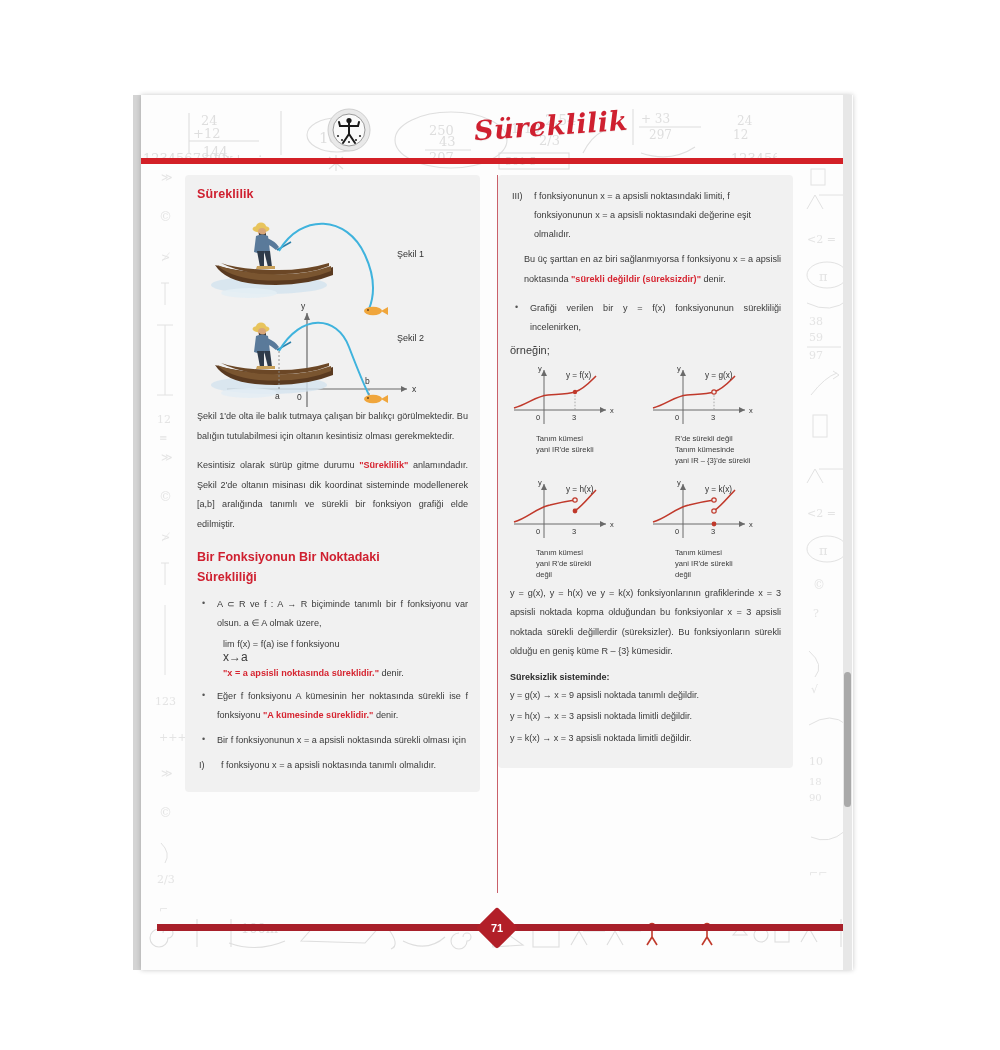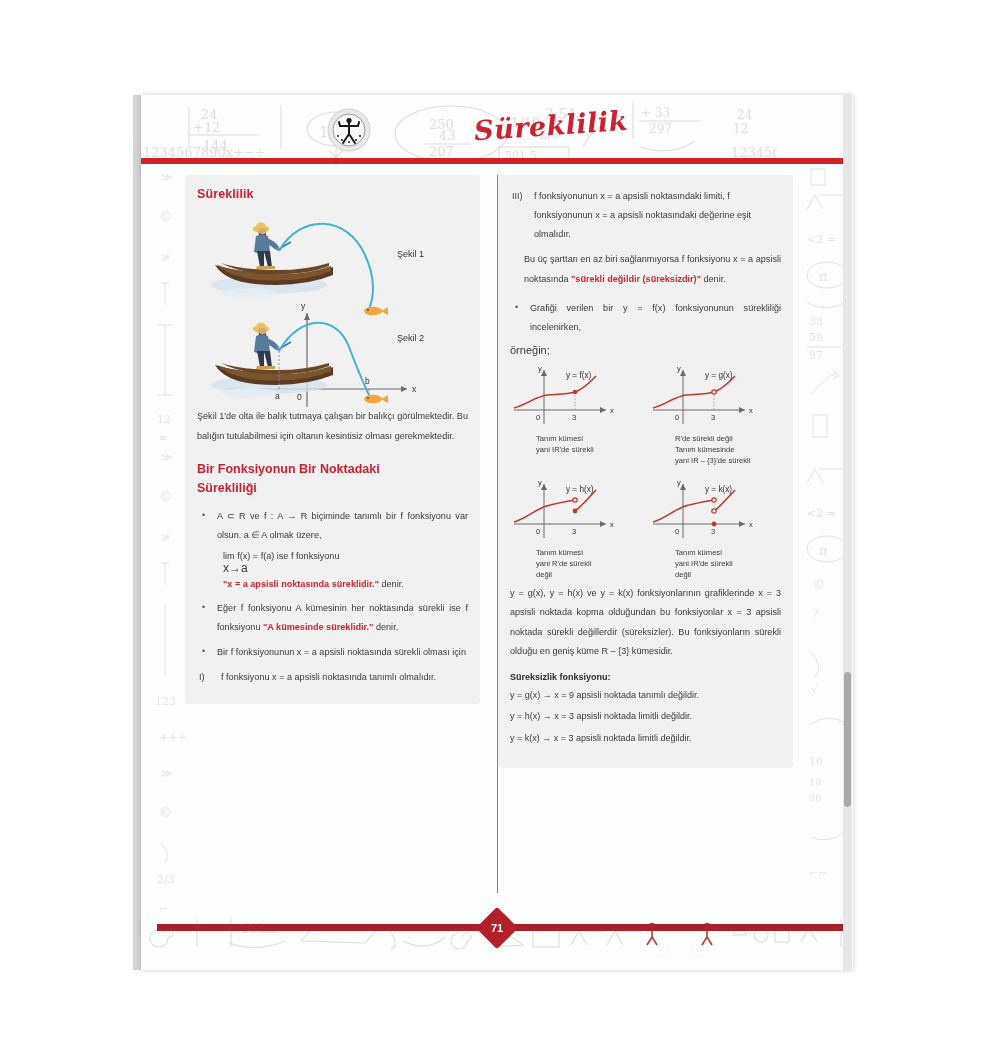--- a/index.html
+++ b/index.html
@@ -24,21 +24,21 @@
   .page-inner{position:absolute;inset:0;}
 
   
   .doodle{
     position:absolute;
     color:#d9d9d9;
     font-family:"DejaVu Serif", serif;
     user-select:none;
     white-space:nowrap;
   }
-  .doodle-top{top:4px;left:0;width:636px;height:70px;overflow:hidden;}
+  .doodle-top{top:10px;left:0;width:636px;height:70px;overflow:hidden;}
   .doodle-bottom{bottom:0;left:0;width:712px;height:55px;overflow:hidden;}
   .doodle-left{top:70px;left:0;width:48px;height:760px;overflow:hidden;}
   .doodle-right{top:70px;right:0;width:48px;height:760px;overflow:hidden;}
 
   
   .header-rule{
     position:absolute;left:16px;top:63px;width:690px;height:6px;
     background:#d32027;
   }
   .header-rule-cap{
@@ -433,20 +433,23 @@
                     <path d="M16 4 l7 -4 l0 8 z" fill="#f0a63c"></path>
                     <circle cx="3" cy="3" r="0.9" fill="#5a3a18"></circle>
                   </g>
                   <text x="200" y="30" font-family="Liberation Sans, sans-serif" font-size="9" fill="#333">Şekil 2</text>
                 </g>
               </svg>
             </div>
 
             <p class="body">Şekil 1'de olta ile balık tutmaya çalışan bir balıkçı görülmektedir. Bu balığın tutulabilmesi için oltanın kesintisiz olması gerekmektedir.</p>
 
+            <p class="body">
+              <span>Kesintisiz olarak sürüp gitme durumu </span><span class="red">"Süreklilik"</span><span> anlamındadır. Şekil 2'de oltanın misinası dik koordinat sisteminde modellenerek [a,b] aralığında tanımlı ve sürekli bir fonksiyon grafiği elde edilmiştir.</span>
+            </p>
 
             <h2 class="sec-title-2">
               <span>Bir Fonksiyonun Bir Noktadaki</span><br>
               <span>Sürekliliği</span>
             </h2>
 
             <ul class="bul">
               <li>A ⊂ R ve f : A → R biçiminde tanımlı bir f fonksiyonu var olsun. a ∈ A olmak üzere,</li>
             </ul>
 
@@ -583,21 +586,21 @@
                     <span>Tanım kümesi</span><br>
                     <span>yani IR'de sürekli</span><br>
                     <span>değil</span>
                   </div>
                 </div>
               </div>
             </div>
 
             <p class="body">y = g(x), y = h(x) ve y = k(x) fonksiyonlarının grafiklerinde x = 3 apsisli noktada kopma olduğundan bu fonksiyonlar x = 3 apsisli noktada sürekli değillerdir (süreksizler). Bu fonksiyonların sürekli olduğu en geniş küme R – {3} kümesidir.</p>
 
-            <div class="sebep">Süreksizlik fonksiyonu:</div>
+            <div class="sebep">Süreksizlik sisteminde:</div>
             <div class="sebep-line">y = g(x) → x = 9 apsisli noktada tanımlı değildir.</div>
             <div class="sebep-line">y = h(x) → x = 3 apsisli noktada limitli değildir.</div>
             <div class="sebep-line">y = k(x) → x = 3 apsisli noktada limitli değildir.</div>
 
           </div>
         </div>
 
       </div>
 
       <div class="footer-rule"></div>

